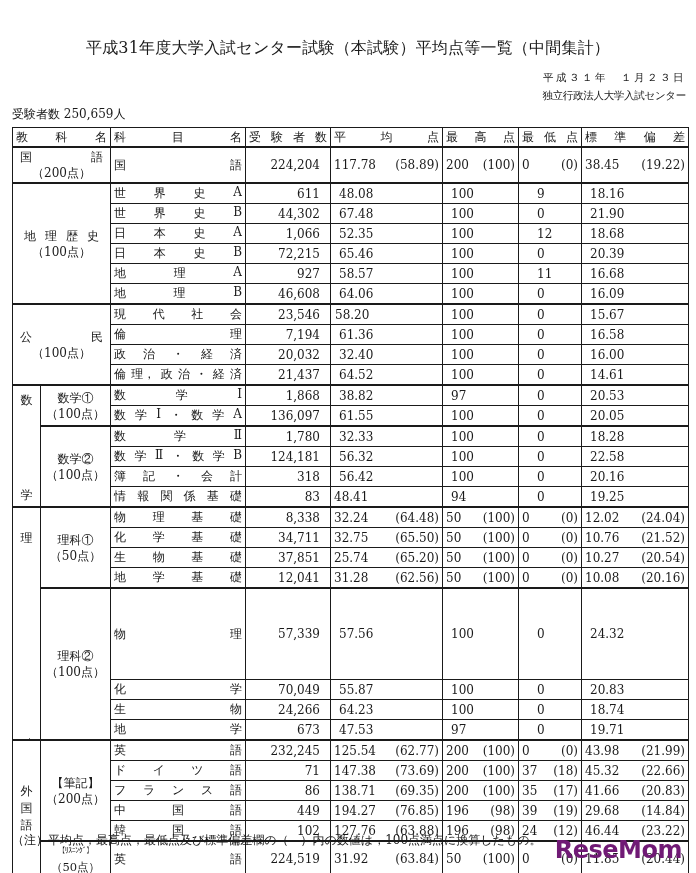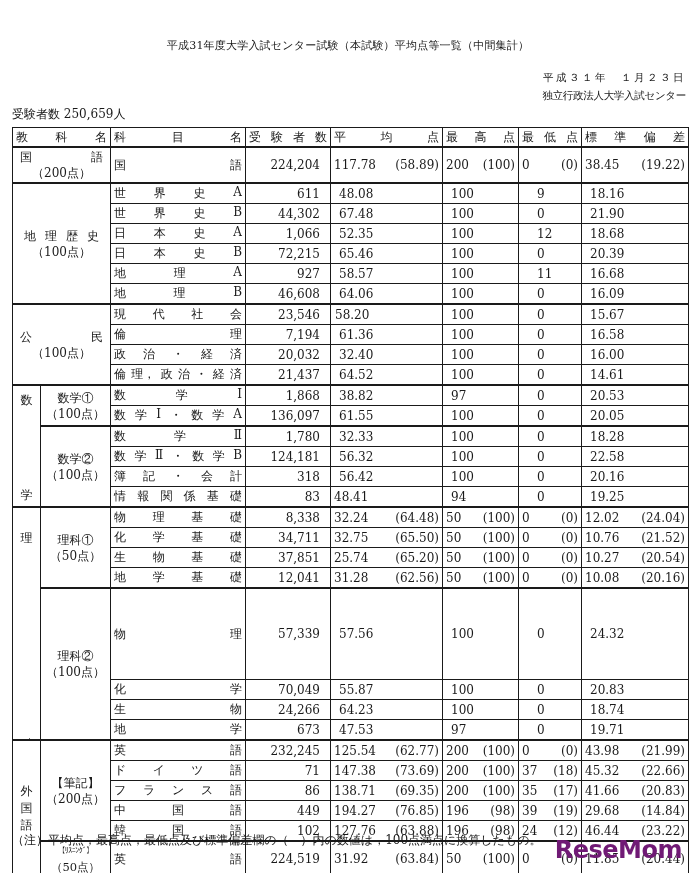--- a/index.html
+++ b/index.html
@@ -3,21 +3,21 @@
 <meta charset="utf-8">
 <style>
   html, body { margin: 0; padding: 0; background: #ffffff; }
   body {
     width: 696px; height: 873px; position: relative; overflow: hidden;
     font-family: "DejaVu Serif", "Liberation Serif", serif;
     color: #1a1a1a;
   }
   .title {
     position: absolute; left: 0; top: 38px; width: 696px; text-align: center;
-    font-size: 11px; letter-spacing: 0.2px;
+    font-size: 16px; letter-spacing: 0.2px;
   }
   .date {
     position: absolute; right: 10px; top: 71px; font-size: 10.5px; letter-spacing: 2.5px;
   }
   .org {
     position: absolute; right: 10px; top: 89px; font-size: 10.5px; letter-spacing: -0.3px;
   }
   .examinees {
     position: absolute; left: 12px; top: 106px; font-size: 12px;
   }

